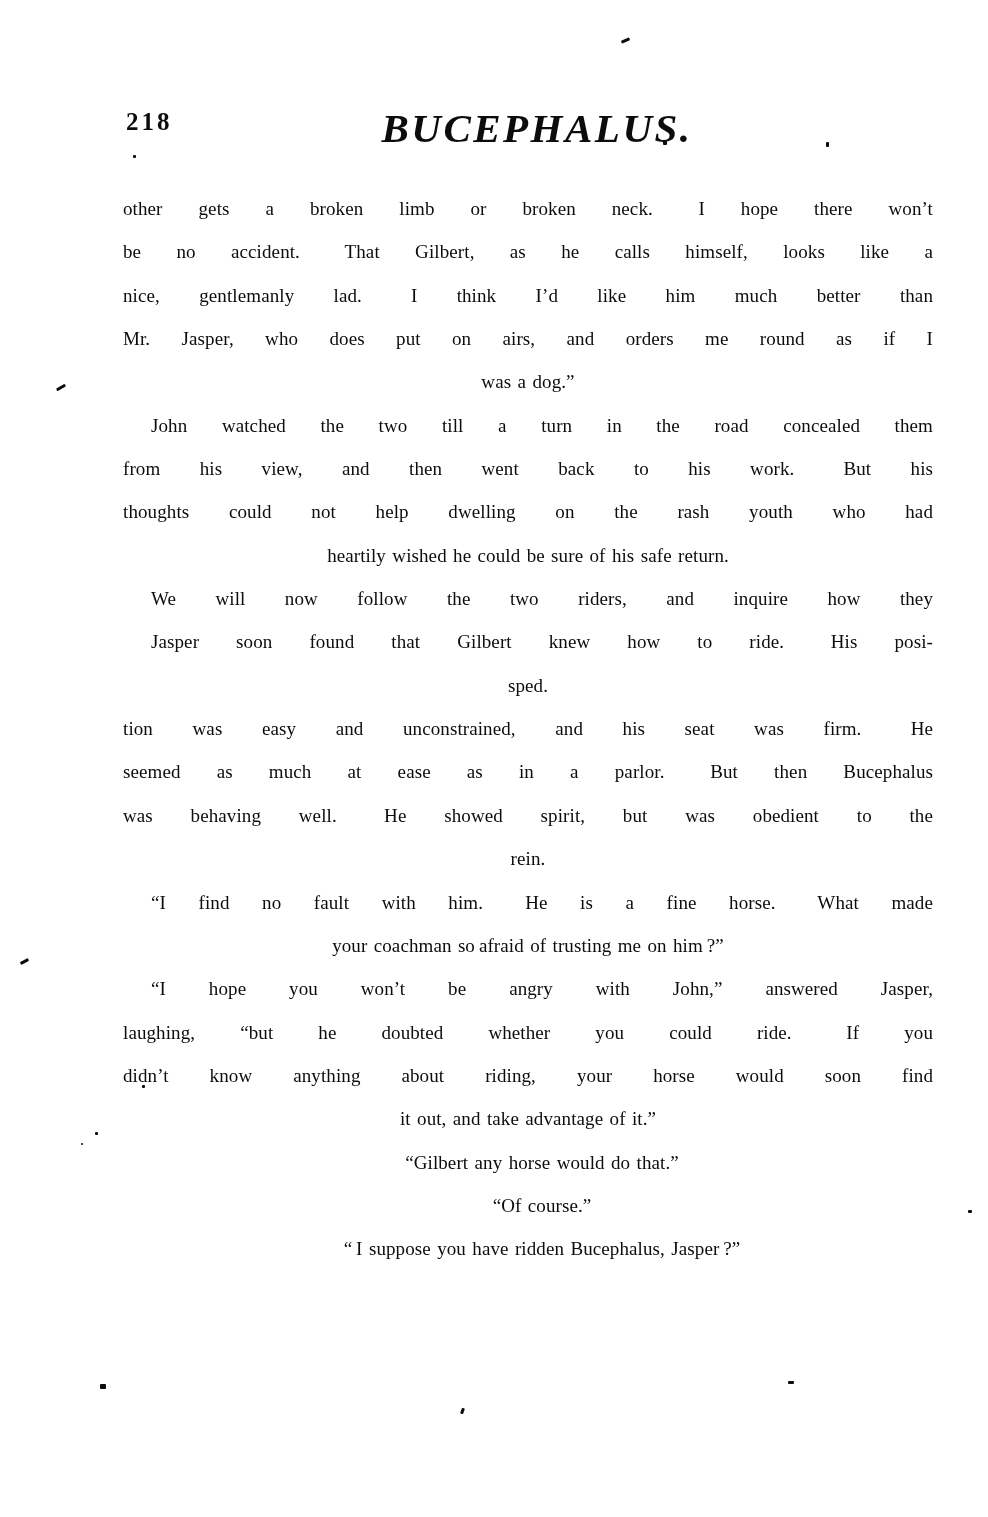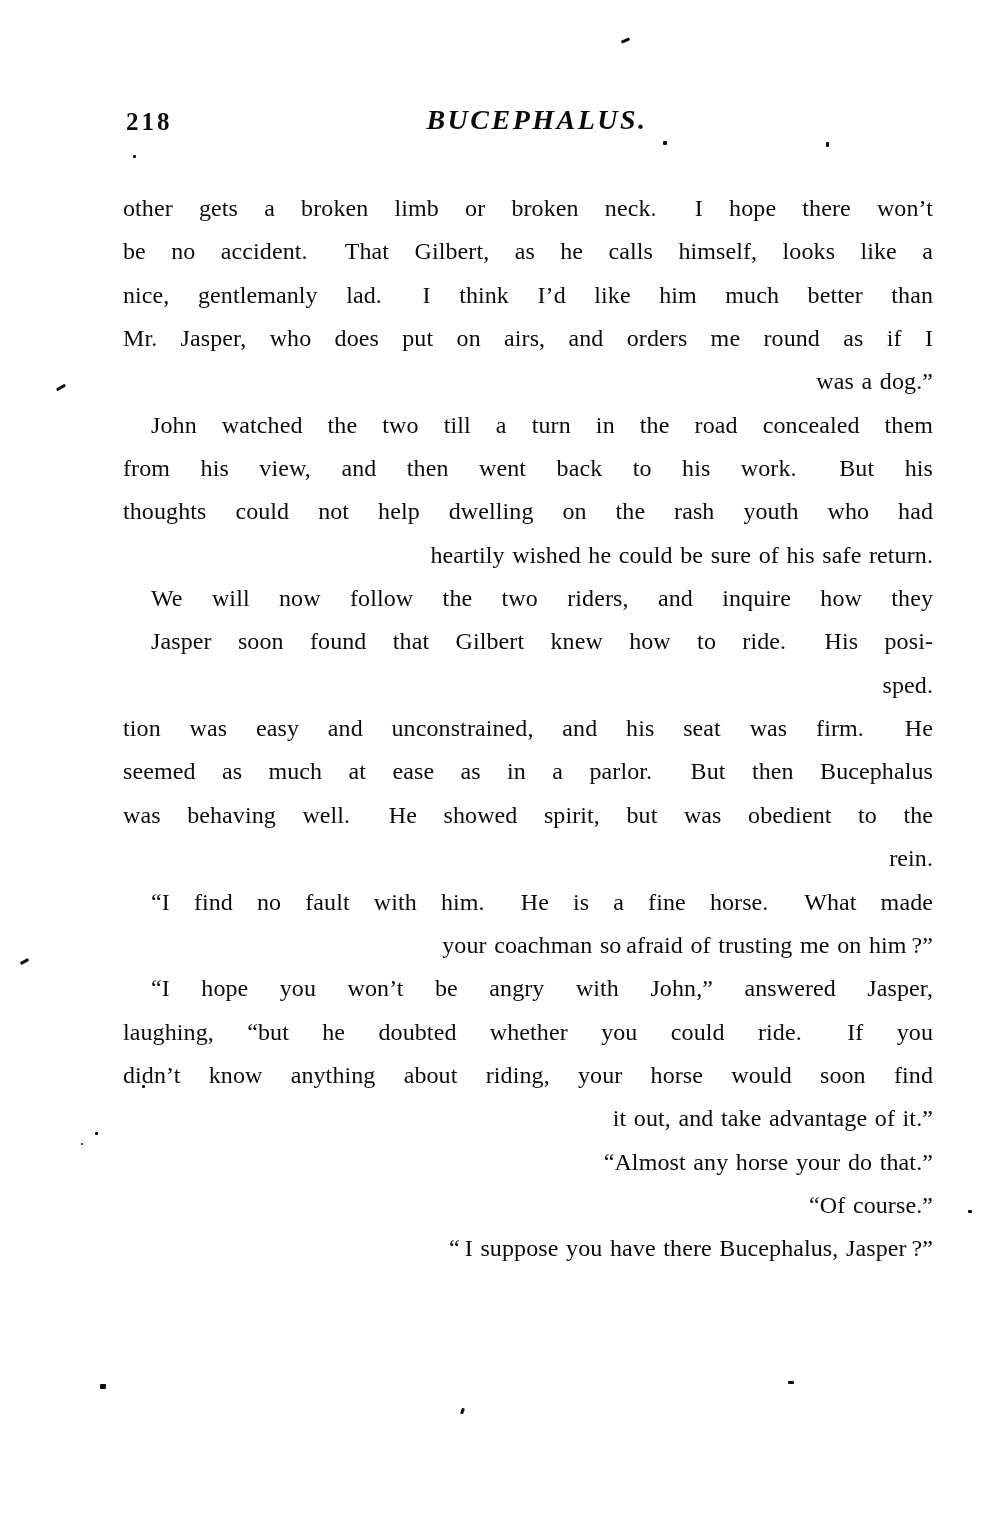--- a/index.html
+++ b/index.html
@@ -29,38 +29,38 @@
     letter-spacing: 3px;
     font-weight: 600;
   }
   .running-title {
     position: absolute;
     left: 537px;
     top: 104px;
     transform: translateX(-50%);
     font-style: italic;
     font-weight: 700;
-    font-size: 28px;
+    font-size: 41px;
     letter-spacing: 2.5px;
     white-space: nowrap;
   }
   .text-block {
     position: absolute;
     left: 123px;
     top: 187px;
     width: 810px;
-    font-size: 24px;
+    font-size: 19px;
     word-spacing: 1.5px;
     letter-spacing: 0.1px;
   }
   .line {
     height: 43.35px;
     line-height: 43.35px;
     white-space: nowrap;
-    text-align: right;
+    text-align: center;
   }
   .line.just {
     white-space: normal;
     text-align: justify;
     text-align-last: justify;
   }
   .line.indent {
     padding-left: 28px;
   }
   .artifact {
@@ -95,23 +95,23 @@
       <div class="line just">tion was easy and unconstrained, and his seat was firm.  He</div>
       <div class="line just">seemed as much at ease as in a parlor.  But then Bucephalus</div>
       <div class="line just">was behaving well.  He showed spirit, but was obedient to the</div>
       <div class="line">rein.</div>
       <div class="line indent just">“I find no fault with him.  He is a fine horse.  What made</div>
       <div class="line">your coachman so afraid of trusting me on him ?”</div>
       <div class="line indent just">“I hope you won’t be angry with John,” answered Jasper,</div>
       <div class="line just">laughing, “but he doubted whether you could ride.  If you</div>
       <div class="line just">didn’t know anything about riding, your horse would soon find</div>
       <div class="line">it out, and take advantage of it.”</div>
-      <div class="line indent">“Almost any horse your do that.”</div>
+      <div class="line indent">“Gilbert any horse would do that.”</div>
       <div class="line indent">“Of course.”</div>
-      <div class="line indent">“ I suppose you have there Bucephalus, Jasper ?”</div>
+      <div class="line indent">“ I suppose you have ridden Bucephalus, Jasper ?”</div>
     </main>
 
   <div id="artifact-layer">
       <span class="artifact" style="left: 621px; top: 39px; width: 9px; height: 3px; transform: rotate(-25deg);"></span>
       <span class="artifact" style="left: 663px; top: 141px; width: 4px; height: 4px; transform: rotate(0deg);"></span>
       <span class="artifact" style="left: 826px; top: 142px; width: 3px; height: 5px; transform: rotate(0deg);"></span>
       <span class="artifact" style="left: 133px; top: 155px; width: 3px; height: 3px; transform: rotate(0deg);"></span>
       <span class="artifact" style="left: 56px; top: 386px; width: 10px; height: 3px; transform: rotate(-30deg);"></span>
       <span class="artifact" style="left: 20px; top: 960px; width: 9px; height: 3px; transform: rotate(-28deg);"></span>
       <span class="artifact" style="left: 142px; top: 1085px; width: 3px; height: 3px; transform: rotate(0deg);"></span>

